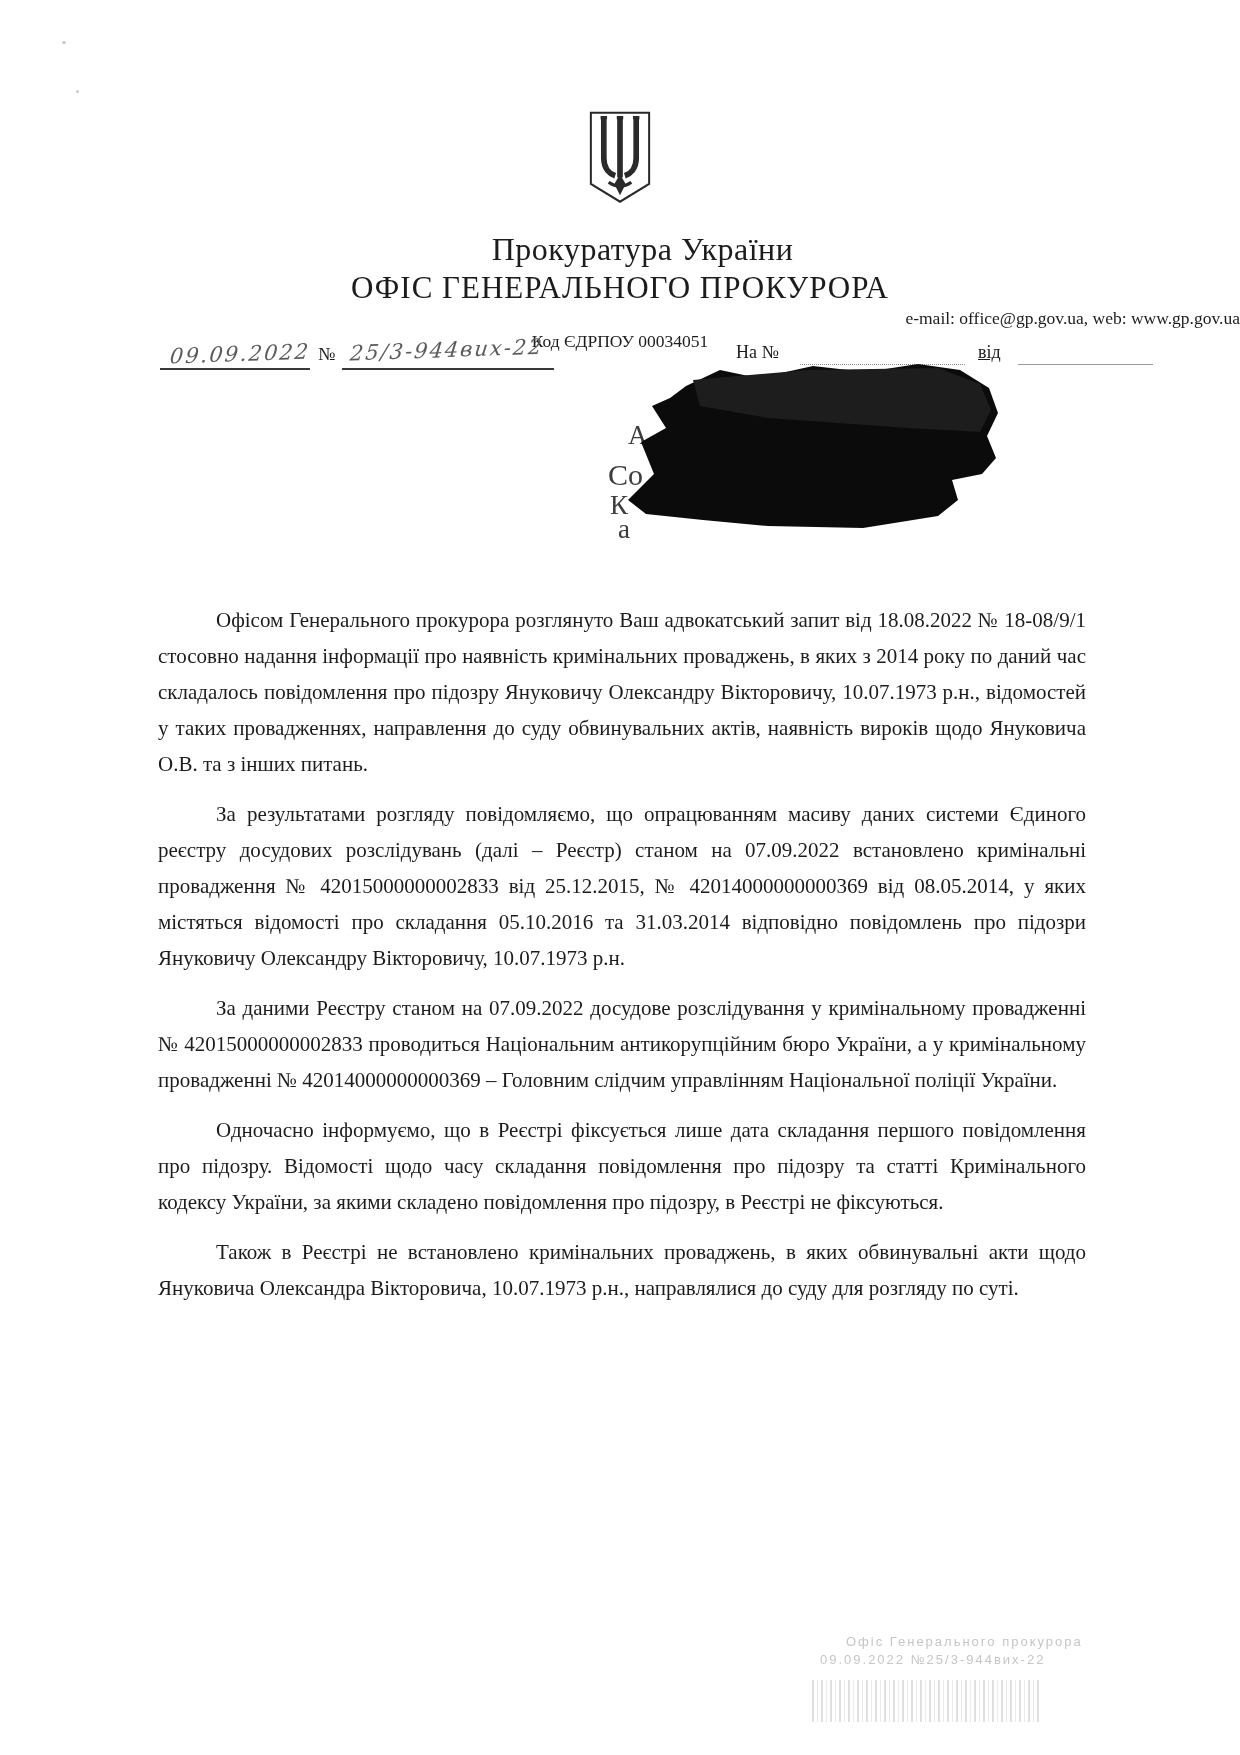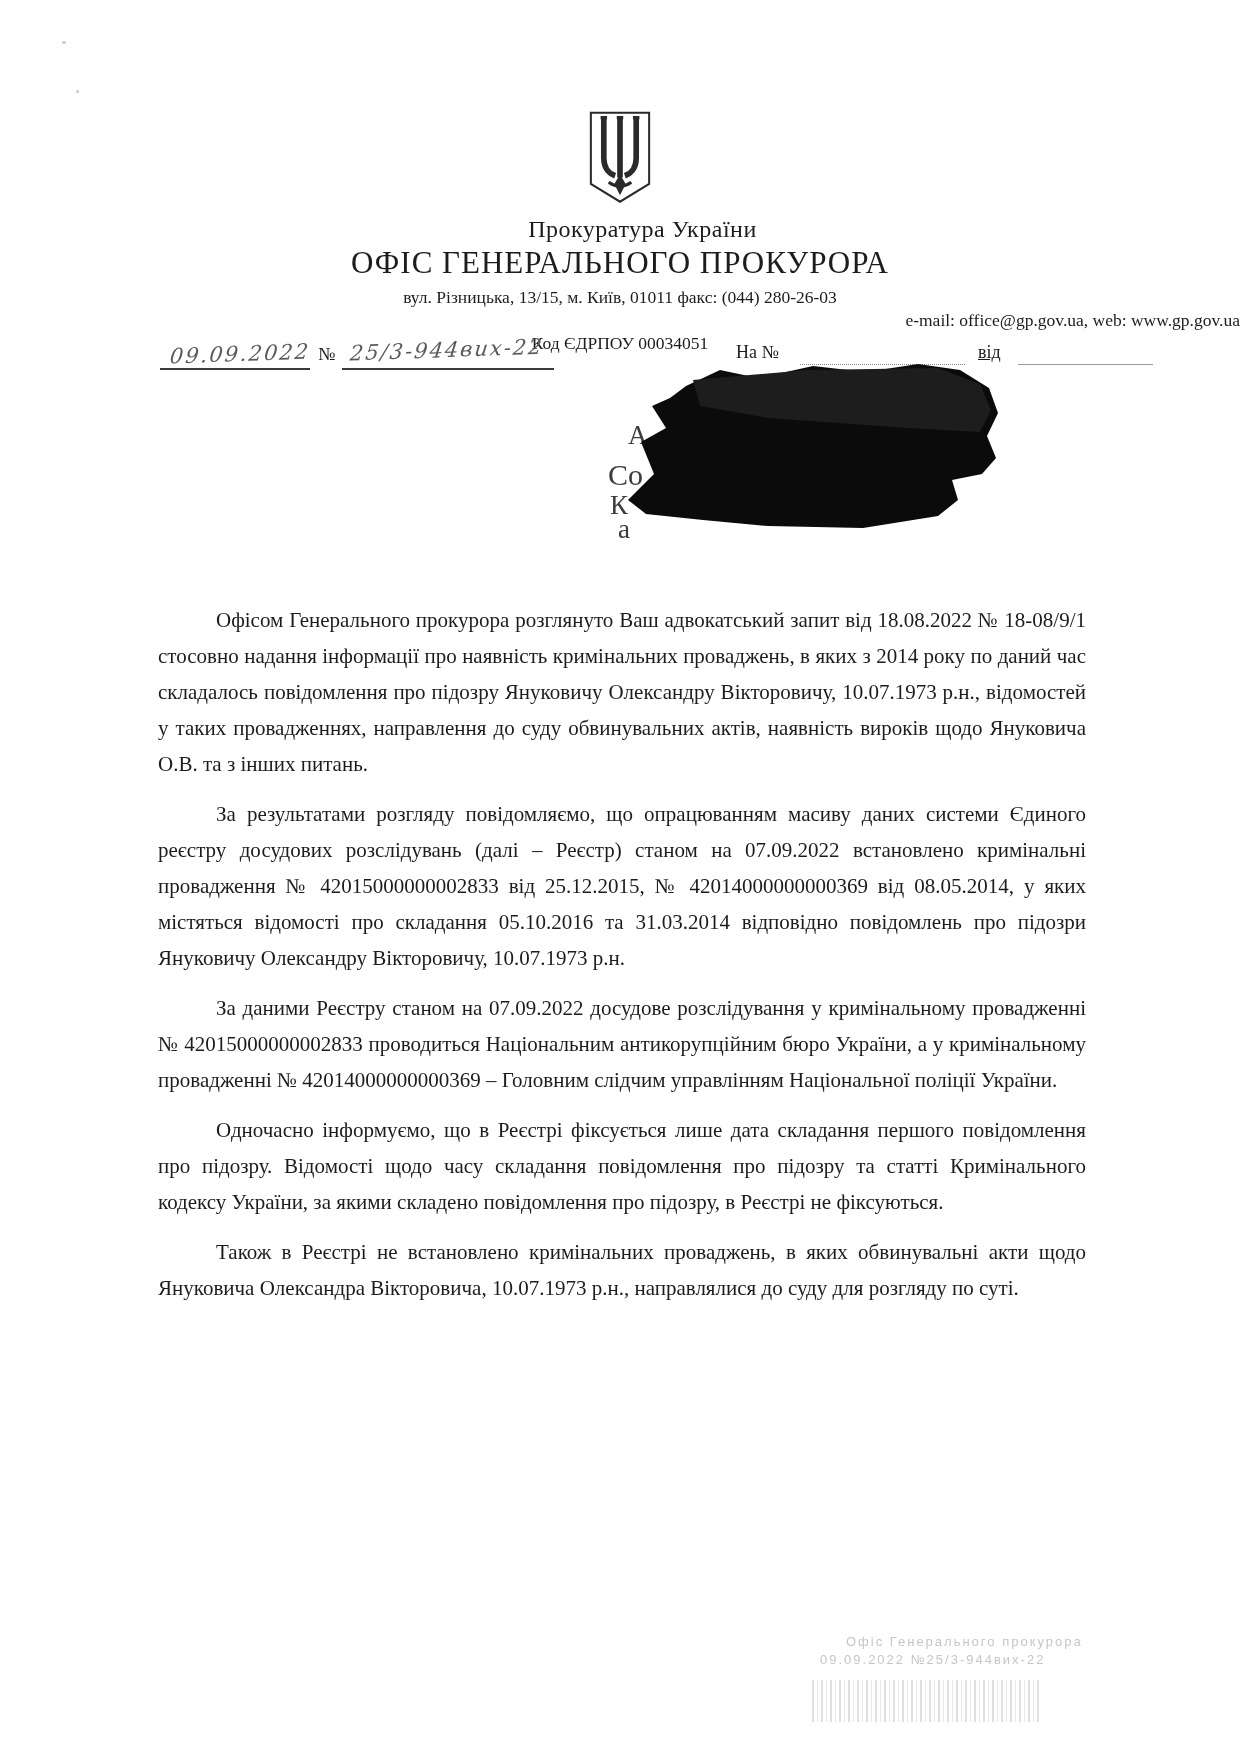--- a/index.html
+++ b/index.html
@@ -13,21 +13,21 @@
     overflow:hidden;
   }
   
   .speck{position:absolute;background:#c9c9c9;border-radius:50%;}
   .speck1{left:62px;top:41px;width:4px;height:3px;}
   .speck2{left:76px;top:90px;width:3px;height:3px;}
 
   
   .header{position:absolute;left:0;top:0;width:100%;text-align:center;}
   .emblem{margin-top:108px;display:inline-block;}
-  .org-small{font-size:24px;margin-top:4px;letter-spacing:.5px;padding-left:45px;}
+  .org-small{font-size:32px;margin-top:19px;letter-spacing:.5px;padding-left:45px;}
   .org-large{font-size:31px;letter-spacing:1px;margin-top:2px;white-space:nowrap;}
   .addr{font-size:17.5px;margin-top:6px;}
   .contacts{font-size:17.5px;margin-top:2px;text-align:right;}
   .edrpou{font-size:17.5px;margin-top:2px;}
 
   
   .refline{position:absolute;left:0;top:336px;width:100%;height:44px;font-size:18px;}
   .hand{
     font-family:"DejaVu Serif", serif;
     font-style:italic;
@@ -87,21 +87,20 @@
         <path d="M42 10 V84" stroke="#2a2a2a" stroke-width="7" fill="none"></path>
         <path d="M22 10 V60 C22 74 30 80 36 82" stroke="#2a2a2a" stroke-width="7" fill="none"></path>
         <path d="M62 10 V60 C62 74 54 80 48 82" stroke="#2a2a2a" stroke-width="7" fill="none"></path>
         <path d="M18 10 H26 M38 10 H46 M58 10 H66" stroke="#2a2a2a" stroke-width="4"></path>
         <path d="M28 90 Q42 100 56 90" stroke="#2a2a2a" stroke-width="4" fill="none"></path>
         <path d="M42 80 L49 92 L42 106 L35 92 Z" fill="#2a2a2a"></path>
       </svg>
     </span>
     <div class="org-small">Прокуратура України</div>
     <div class="org-large">ОФІС ГЕНЕРАЛЬНОГО ПРОКУРОРА</div>
-    <div class="addr">вул. Різницька, 13/15, м. Київ, 01011 факс: (044) 280-26-03</div>
     <div class="contacts">e-mail: office@gp.gov.ua, web: www.gp.gov.ua</div>
     <div class="edrpou">Код ЄДРПОУ 00034051</div>
   </div>
 
   <div class="refline">
     <span class="hand hw-date">09.09.2022</span>
     <span class="u-date"></span>
     <span class="no-sign">№</span>
     <span class="hand hw-num">25/3-944вих-22</span>
     <span class="u-num"></span>

